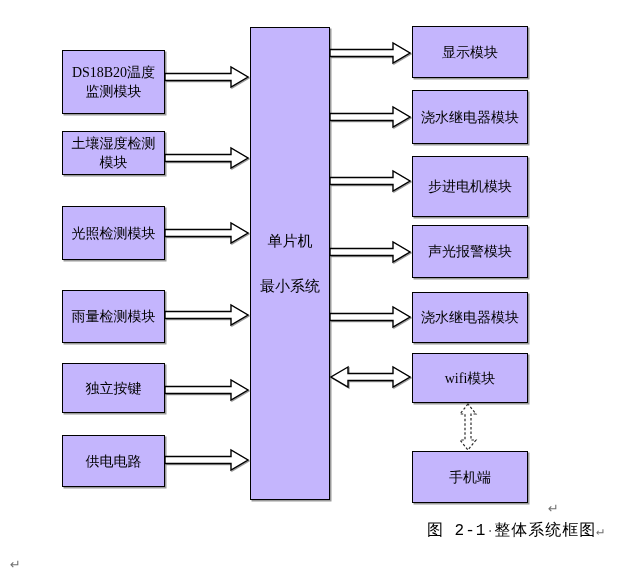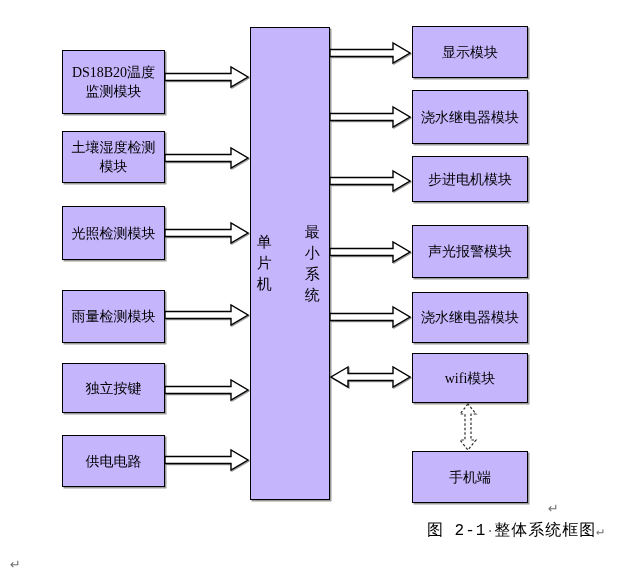--- a/index.html
+++ b/index.html
@@ -23,21 +23,21 @@
     font-size:14px;
     line-height:19px;
     box-sizing:border-box;
     padding:2px 3px;
   }
   .left-box{left:62px;width:103px;}
   .right-box{left:412px;width:116px;}
   .mcu-box{
     left:250px;top:27px;width:80px;height:473px;
     font-size:15px;line-height:21px;
-    flex-direction:row;
+    flex-direction:column;
     gap:24px;
   }
   .arrow{position:absolute;filter:drop-shadow(1px 1px 0 #9a9a9a);}
   .arrow-dashed{position:absolute;}
   .caption{
     position:absolute;
     top:520px;left:0;width:604px;
     text-align:right;
     font-size:16px;
     letter-spacing:1px;
@@ -53,21 +53,21 @@
   }
 </style>
 </head>
 <body>
 
 <div class="canvas">
 
   <div class="box left-box" style="top:50px;height:64px;">
     <span>DS18B20温度监测模块</span>
   </div>
-  <div class="box left-box" style="top:131px;height:52px;">
+  <div class="box left-box" style="top:131px;height:44px;">
     <span>土壤湿度检测模块</span>
   </div>
   <div class="box left-box" style="top:206px;height:54px;">
     <span>光照检测模块</span>
   </div>
   <div class="box left-box" style="top:290px;height:53px;text-align:right;">
     <span>雨量检测模块</span>
   </div>
   <div class="box left-box" style="top:363px;height:50px;">
     <span>独立按键</span>
@@ -80,21 +80,21 @@
     <span>单片机</span>
     <span>最小系统</span>
   </div>
 
   <div class="box right-box" style="top:26px;height:52px;">
     <span>显示模块</span>
   </div>
   <div class="box right-box" style="top:90px;height:54px;">
     <span>浇水继电器模块</span>
   </div>
-  <div class="box right-box" style="top:156px;height:46px;">
+  <div class="box right-box" style="top:156px;height:61px;">
     <span>步进电机模块</span>
   </div>
   <div class="box right-box" style="top:225px;height:53px;">
     <span>声光报警模块</span>
   </div>
   <div class="box right-box" style="top:292px;height:51px;">
     <span>浇水继电器模块</span>
   </div>
   <div class="box right-box" style="top:353px;height:50px;">
     <span>wifi模块</span>

